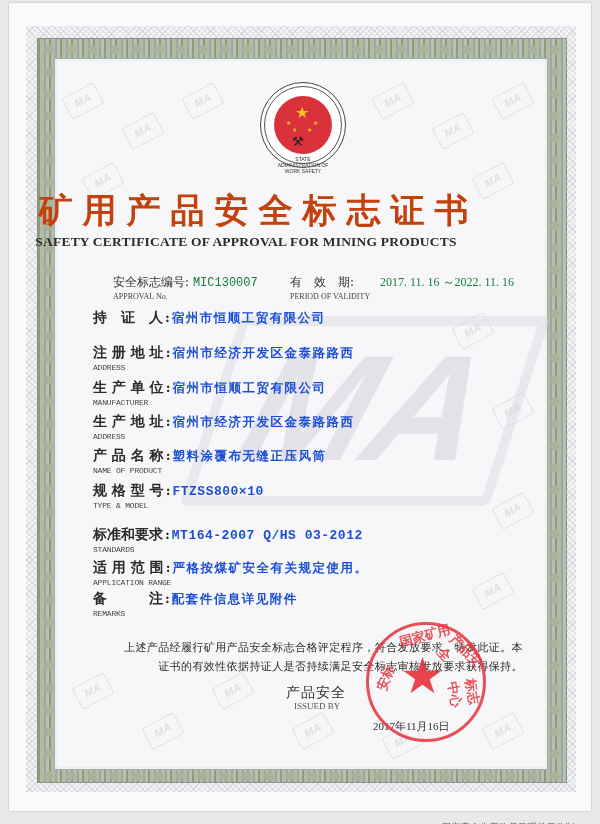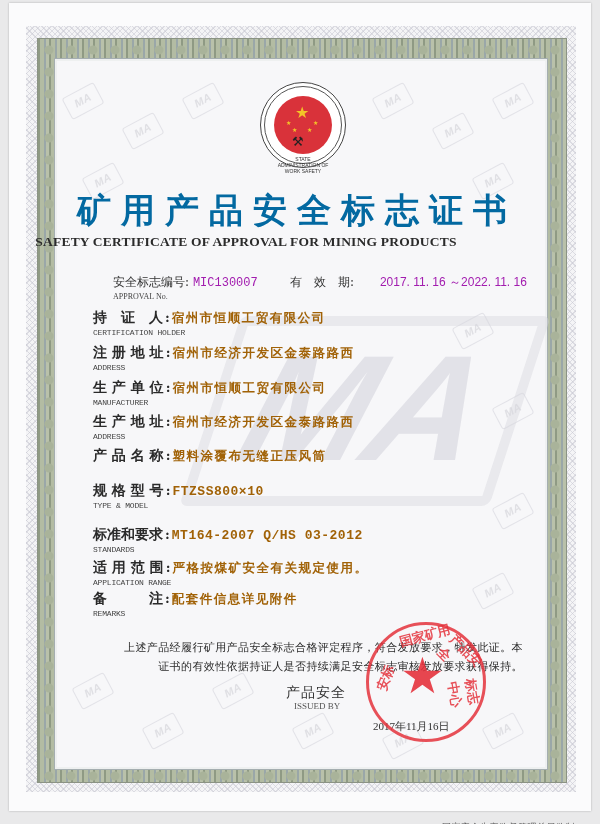--- a/index.html
+++ b/index.html
@@ -28,32 +28,32 @@
            color:rgba(205,205,215,0.5); font:italic bold 150px "Liberation Sans", sans-serif;
            line-height:165px; text-align:center; overflow:hidden; }
   .emblem { position:absolute; left:260px; top:82px; width:84px; height:84px; border-radius:50%;
             background:#fff; border:1.5px solid #444; }
   .emblem .ring { position:absolute; left:3px; top:3px; width:76px; height:76px; border-radius:50%;
                   border:1px solid #555; }
   .emblem .red { position:absolute; left:13px; top:13px; width:58px; height:58px; border-radius:50%;
                  background:#d9323a; }
   .emblem .star { position:absolute; color:#f3c428; line-height:1; }
   .emblem .ringtext { position:absolute; font:5px "Liberation Sans", sans-serif; color:#333; }
-  .title-cn { position:absolute; left:0; width:517px; top:188px; text-align:right;
-              font:bold 34px "DejaVu Serif", serif; letter-spacing:10px; color:#0369a1; }
+  .title-cn { position:absolute; left:0; width:517px; top:188px; text-align:center;
+              font:bold 34px "DejaVu Serif", serif; letter-spacing:10px; color:#c2410c; }
   .title-en { position:absolute; left:0; width:492px; top:234px; text-align:center;
               font:bold 13.5px "Liberation Serif", serif; color:#2b2b2b; letter-spacing:0.2px; }
   .meta { position:absolute; top:274px; font-size:12px; color:#333; }
   .meta .cn { font:12px "DejaVu Serif", serif; }
   .meta .en { font:8px "Liberation Serif", serif; color:#444; display:block; margin-top:1px; }
-  .meta .val { font:12px "Liberation Mono", monospace; color:#a21caf; }
+  .meta .val { font:12px "Liberation Mono", monospace; color:#15803d; }
   .field { position:absolute; left:93px; }
   .field .label { font:bold 14px "DejaVu Serif", serif; color:#2a2a2a; letter-spacing:0; white-space:pre; }
   .field .colon { font:bold 13px "DejaVu Serif", serif; color:#2a2a2a; margin:0 2px; }
-  .field .value { font:bold 12.5px "DejaVu Serif", serif; color:#a16207; letter-spacing:1.5px;margin-top:28px; }
+  .field .value { font:bold 12.5px "DejaVu Serif", serif; color:#1d4ed8; letter-spacing:1.5px;margin-top:28px; }
   .field .value.mono { font:bold 13px "Liberation Mono", monospace; letter-spacing:0.5px; }
   .field .en { display:block; font:8px "Liberation Mono", monospace; color:#444; margin-top:1px; letter-spacing:-0.2px; }
   .statement { position:absolute; left:93px; top:638px; width:430px; font:11px "DejaVu Serif", serif;
                color:#2a2a2a; line-height:19px; text-indent:24px; letter-spacing:0.4px;text-align:right; }
   .issuer-cn { position:absolute; left:286px; top:684px; font:14px "DejaVu Serif", serif; color:#333; letter-spacing:1px; }
   .issuer-en { position:absolute; left:294px; top:701px; font:9px "Liberation Serif", serif; color:#555; }
   .issue-date { position:absolute; left:373px; top:719px; font:11px "Liberation Serif", serif; color:#333; }
   .seal { position:absolute; left:366px; top:622px; width:114px; height:114px; border-radius:50%;
           border:3px solid rgba(228,50,60,0.85); }
   .seal .star { position:absolute; left:31px; top:26px; font-size:50px; color:rgba(228,50,60,0.9); line-height:1; }
@@ -105,41 +105,42 @@
 <div class="title-cn">矿用产品安全标志证书</div>
 <div class="title-en">SAFETY CERTIFICATE OF APPROVAL FOR MINING PRODUCTS</div>
 
 <div class="meta" style="left:113px">
   <span class="cn">安全标志编号:</span>
   <span class="val">MIC130007</span>
   <span class="en">APPROVAL No.</span>
 </div>
 <div class="meta" style="left:290px">
   <span class="cn">有　效　期:</span>
-  <span class="val" style="margin-left:22px;font-family:Liberation Sans, sans-serif">2017. 11. 16 ～2022. 11. 16</span>
+  <span class="val" style="margin-left:22px;font-family:Liberation Serif, serif">2017. 11. 16 ～2022. 11. 16</span>
+  <span class="en">PERIOD OF VALIDITY</span>
 </div>
 
 <div class="field" style="top:307px">
   <span class="label">持　证　人</span><span class="colon">:</span><span class="value">宿州市恒顺工贸有限公司</span>
-  <span class="en">CERTIFICATION HOLDER</span>
 </div>
 <div class="field" style="top:342px">
   <span class="label">注 册 地 址</span><span class="colon">:</span><span class="value">宿州市经济开发区金泰路路西</span>
   <span class="en">ADDRESS</span>
 </div>
 <div class="field" style="top:377px">
   <span class="label">生 产 单 位</span><span class="colon">:</span><span class="value">宿州市恒顺工贸有限公司</span>
   <span class="en">MANUFACTURER</span>
 </div>
 <div class="field" style="top:411px">
   <span class="label">生 产 地 址</span><span class="colon">:</span><span class="value">宿州市经济开发区金泰路路西</span>
   <span class="en">ADDRESS</span>
 </div>
 <div class="field" style="top:445px">
   <span class="label">产 品 名 称</span><span class="colon">:</span><span class="value">塑料涂覆布无缝正压风筒</span>
+  <span class="en">NAME OF PRODUCT</span>
 </div>
 <div class="field" style="top:480px">
   <span class="label">规 格 型 号</span><span class="colon">:</span><span class="value mono">FTZSS800×10</span>
   <span class="en">TYPE &amp; MODEL</span>
 </div>
 <div class="field" style="top:524px">
   <span class="label">标准和要求</span><span class="colon">:</span><span class="value mono">MT164-2007 Q/HS 03-2012</span>
   <span class="en">STANDARDS</span>
 </div>
 <div class="field" style="top:557px">

